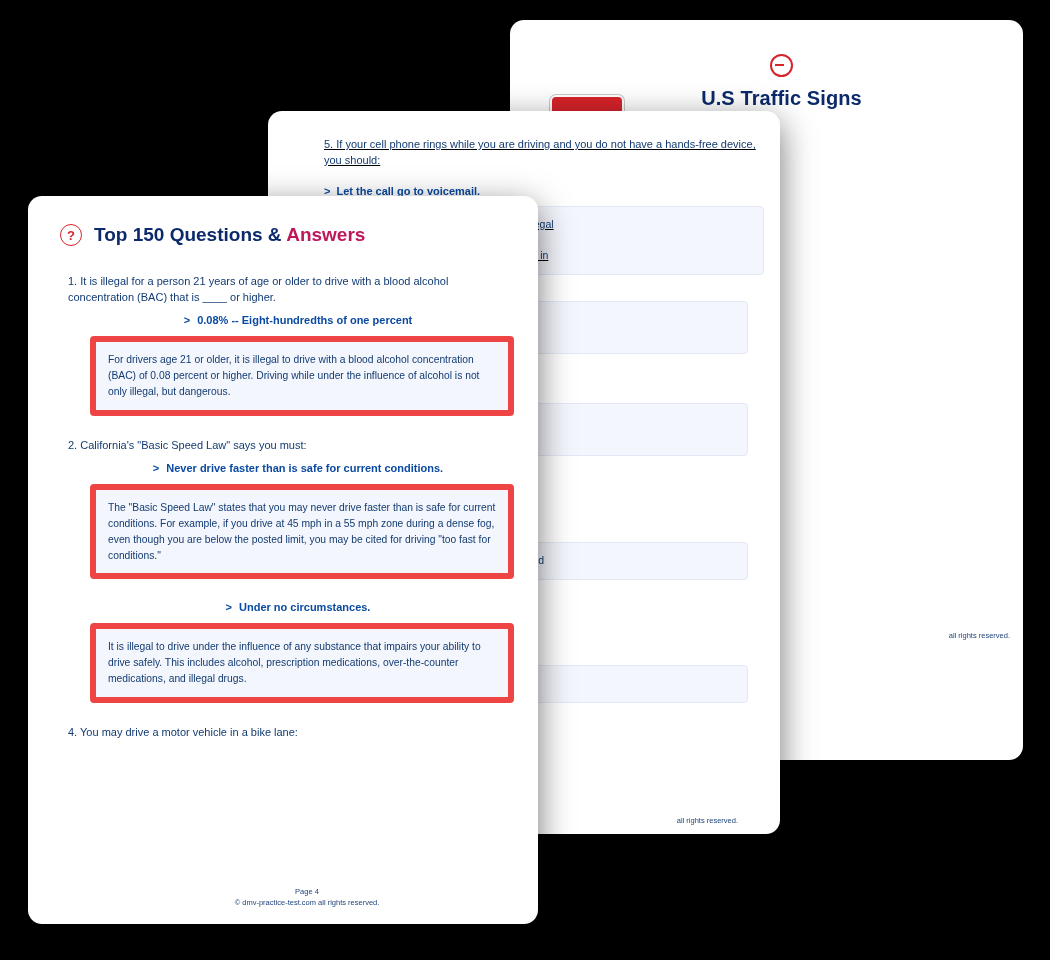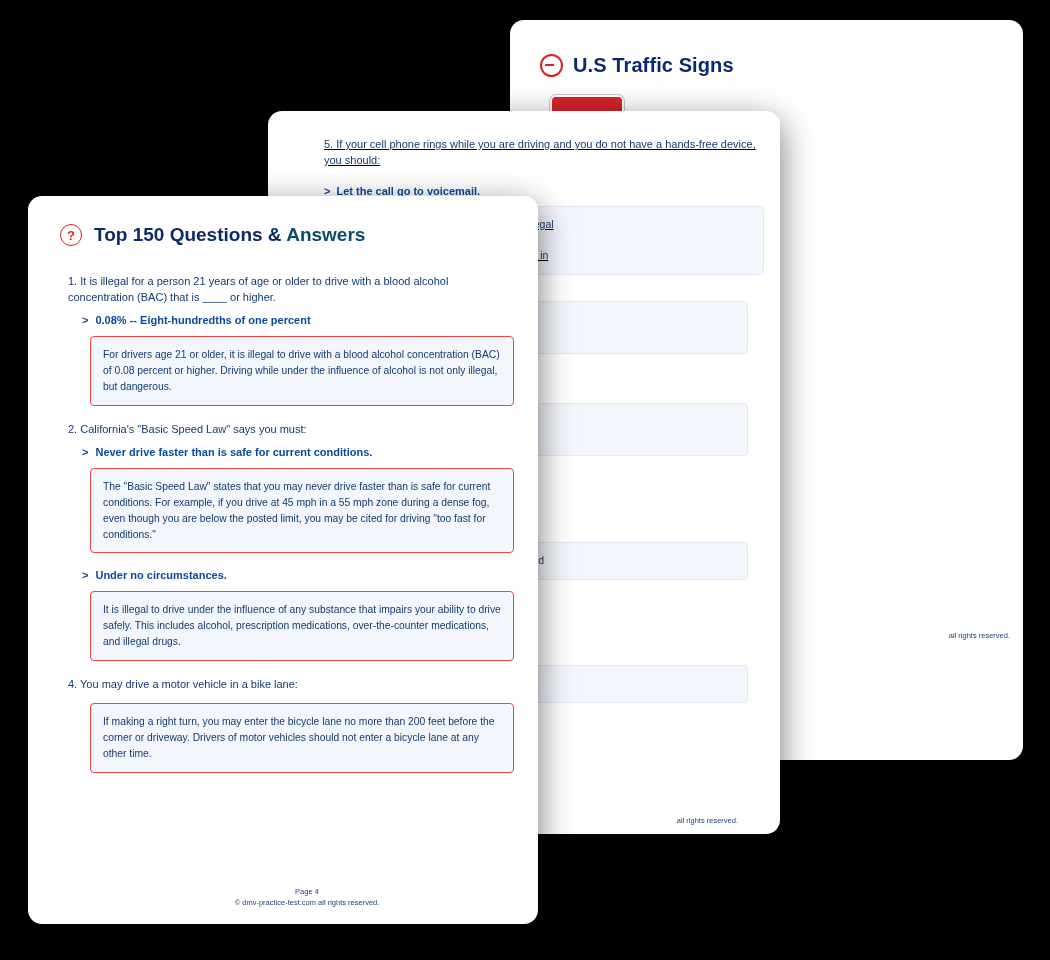--- a/index.html
+++ b/index.html
@@ -29,20 +29,21 @@
     left: 510px;
     top: 20px;
     width: 513px;
     height: 740px;
   }
   .signs-title-row {
     display: flex;
     align-items: center;
     gap: 10px;
     margin: 34px 0 0 30px;
+    flex-direction: column;
   }
   .circ-icon {
     width: 19px;
     height: 19px;
     border-radius: 50%;
     border: 2px solid #d8232a;
     position: relative;
     flex: none;
   }
   .circ-icon::after {
@@ -163,49 +164,50 @@
     align-items: center;
     justify-content: center;
     flex: none;
     line-height: 1;
   }
   .front-title {
     font-size: 19px;
     font-weight: bold;
     color: #0b2a6b;
   }
-  .front-title .accent { color: #0c4a6e; text-align: right; }
+  .front-title .accent { color: #be185d; text-align: right; }
 
   .front-body {
     position: absolute;
     left: 40px;
     right: 24px;
     top: 78px;
   }
   .fq {
-    margin-bottom: 16px;
+    margin-bottom: 22px;
   }
   .fq-q {
     font-size: 11px;
     color: #123b72;
     line-height: 1.45;
   }
   .fq-a {
     font-size: 11px;
     font-weight: bold;
     color: #0b4aa2;
     margin-top: 8px;
     padding-left: 14px;
+    text-align: center;
   }
   .fq-a .caret { margin-right: 7px; font-weight: bold; }
   .fq-e {
     margin-top: 10px;
     margin-left: 22px;
     background: #f4f6fd;
-    border: 1px solid #ef4444;
+    border: 6px solid #ef4444;
     border-radius: 4px;
     padding: 10px 12px;
     font-size: 10.3px;
     color: #123b72;
     line-height: 1.55;
   }
 </style>
 </head>
 <body>
 
@@ -290,21 +292,20 @@
       <div class="fq-e">The "Basic Speed Law" states that you may never drive faster than is safe for current conditions. For example, if you drive at 45 mph in a 55 mph zone during a dense fog, even though you are below the posted limit, you may be cited for driving "too fast for conditions."</div>
     </div>
 
     <div class="fq">
       <div class="fq-a"><span class="caret">&gt;</span><span>Under no circumstances.</span></div>
       <div class="fq-e">It is illegal to drive under the influence of any substance that impairs your ability to drive safely. This includes alcohol, prescription medications, over-the-counter medications, and illegal drugs.</div>
     </div>
 
     <div class="fq">
       <div class="fq-q">4. You may drive a motor vehicle in a bike lane:</div>
-      <div class="fq-e">If making a right turn, you may enter the bicycle lane no more than 200 feet before the corner or driveway. Drivers of motor vehicles should not enter a bicycle lane at any other time.</div>
     </div>
 
   </div>
 
   <div class="page-footer center" style="bottom: 16px;">
     <div>Page 4</div>
     <div>© dmv-practice-test.com all rights reserved.</div>
   </div>
 </div>
 

